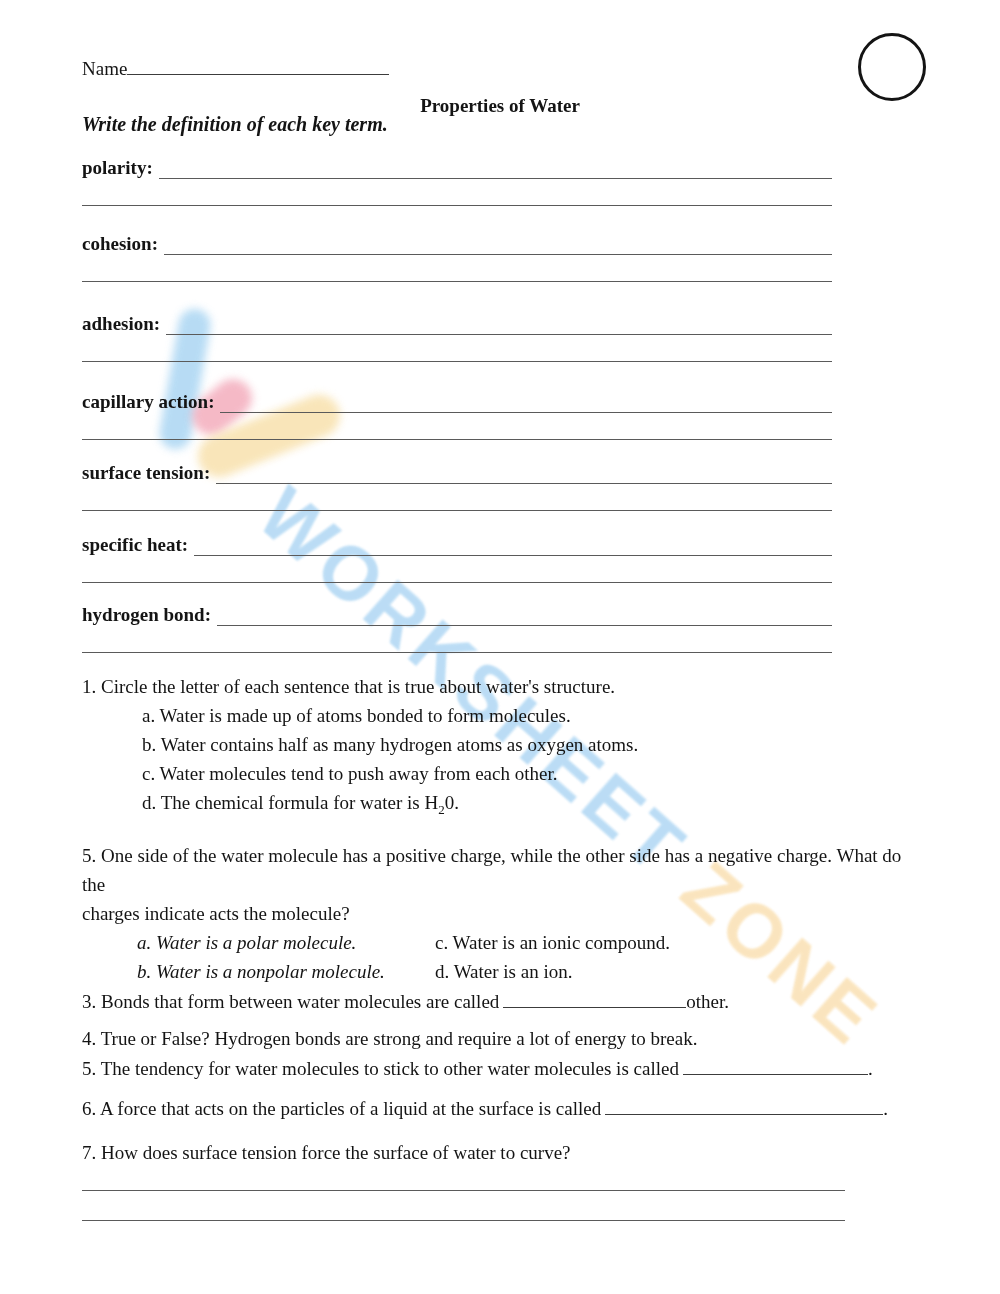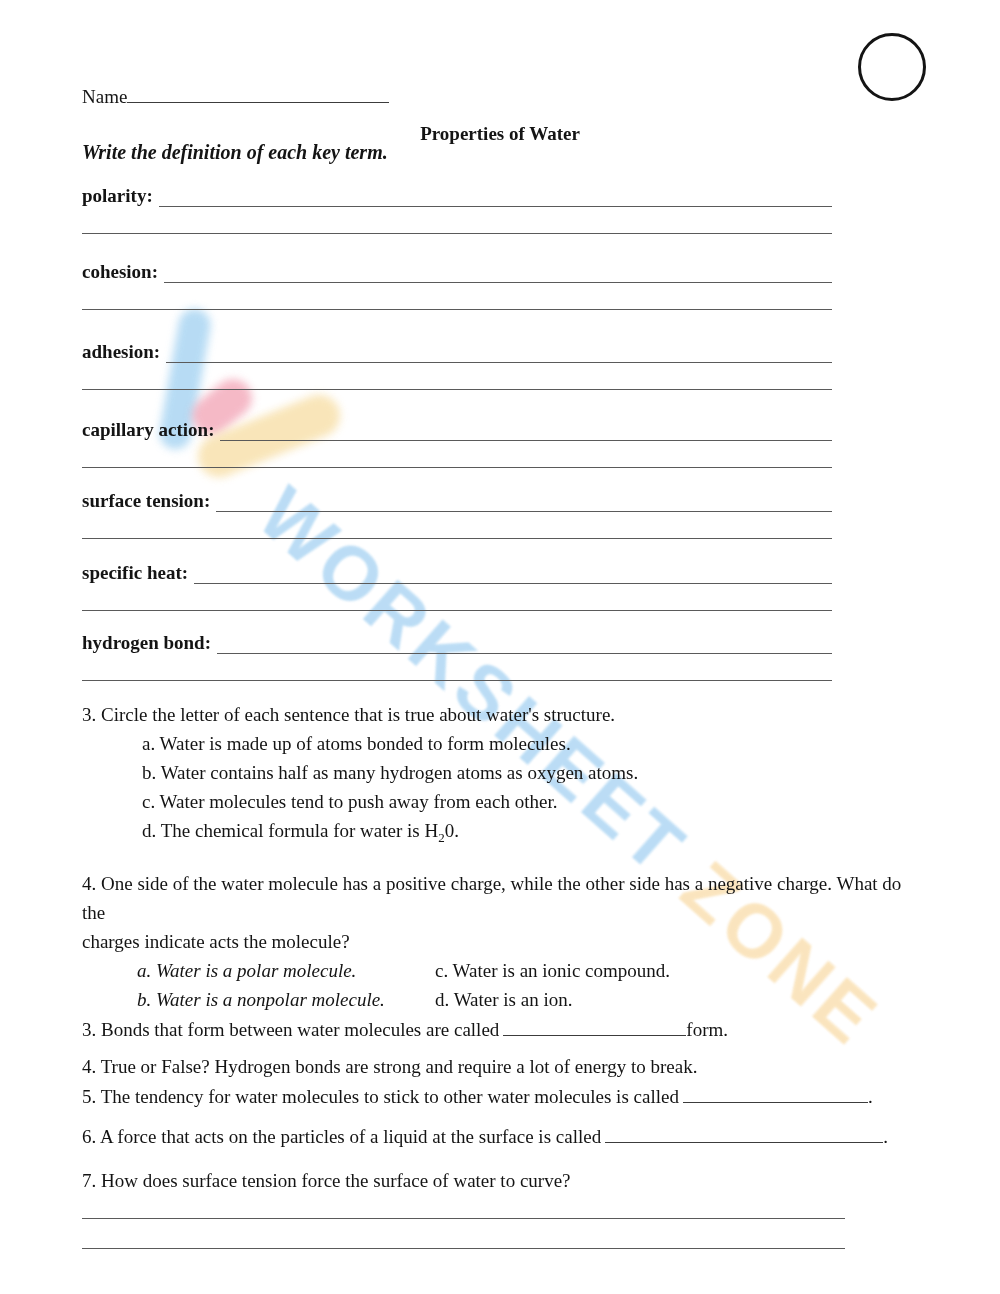--- a/index.html
+++ b/index.html
@@ -16,21 +16,21 @@
   .wm-stroke.yellow { left:194px; top:415px; width:150px; height:42px;  border-radius:21px; background:#f7dda2; transform:rotate(-22deg); }
   .wm-text {
     position:absolute; left:300px; top:470px;
     transform:rotate(41.5deg); transform-origin:left top;
     font-family:"Liberation Sans", sans-serif; font-weight:bold;
     font-size:76px; letter-spacing:5px; white-space:nowrap;
     filter:blur(1px); opacity:.62;
   }
   
   .content { position:absolute; inset:0; z-index:1; }
-  .abs { position:absolute; left:82px;margin-top:28px; }
+  .abs { position:absolute; left:82px; }
   .b { font-weight:bold; }
   .name-row { top:58px; width:320px; }
   .name-underline { display:inline-block; width:262px; border-bottom:1.6px solid #3c3c3c; height:16px; }
   .title { top:95px; left:0; width:1000px; text-align:center; font-weight:bold; }
   .subtitle { top:113px; font-weight:bold; font-style:italic; font-size:20px; }
   .circle-badge {
     position:absolute; left:858px; top:33px; width:62px; height:62px;
     border:3.4px solid #141414; border-radius:50%; background:transparent;
   }
   .term { width:750px; }
@@ -122,37 +122,37 @@
     </div>
     <div class="abs term t7">
       <div class="row">
           <span class="lbl b">hydrogen bond:</span>
           <span class="fill"></span>
         </div>
       <div class="line2"></div>
     </div>
 
     <div class="abs q q1">
-      <div>3. Circle the letter of each sentence that is true about water's structure.</div>
+      <div>1. Circle the letter of each sentence that is true about water's structure.</div>
       <div class="opts">
         <div>a. Water is made up of atoms bonded to form molecules.</div>
         <div>b. Water contains half as many hydrogen atoms as oxygen atoms.</div>
         <div>c. Water molecules tend to push away from each other.</div>
         <div><span>d. The chemical formula for water is H</span><sub>2</sub><span>0.</span></div>
       </div>
     </div>
 
     <div class="abs q q2">
-      <div>4. One side of the water molecule has a positive charge, while the other side has a  negative charge. What do the</div>
+      <div>5. One side of the water molecule has a positive charge, while the other side has a  negative charge. What do the</div>
       <div>charges indicate acts the molecule?</div>
       <div class="optrow"><span class="col1">a. Water is a polar molecule.</span><span>c. Water is an ionic compound.</span></div>
       <div class="optrow"><span class="col1">b.  Water is a nonpolar molecule.</span><span>d. Water is an ion.</span></div>
     </div>
 
-    <div class="abs q q3"><span>3. Bonds that form between water molecules are called</span><span class="blank w3"></span><span>form.</span></div>
+    <div class="abs q q3"><span>3. Bonds that form between water molecules are called</span><span class="blank w3"></span><span>other.</span></div>
 
     <div class="abs q q4">4. True or False? Hydrogen bonds are strong and require a lot of energy to break.</div>
 
     <div class="abs q q5"><span>5. The tendency for water molecules to stick to other water molecules is called</span><span class="blank w5"></span><span>.</span></div>
 
     <div class="abs q q6"><span>6. A force that acts on the particles of a liquid at the surface is called</span><span class="blank w6"></span><span>.</span></div>
 
     <div class="abs q q7">7. How does surface tension force the surface of water to curve?</div>
 
     <div class="abs ansline a1"></div>

